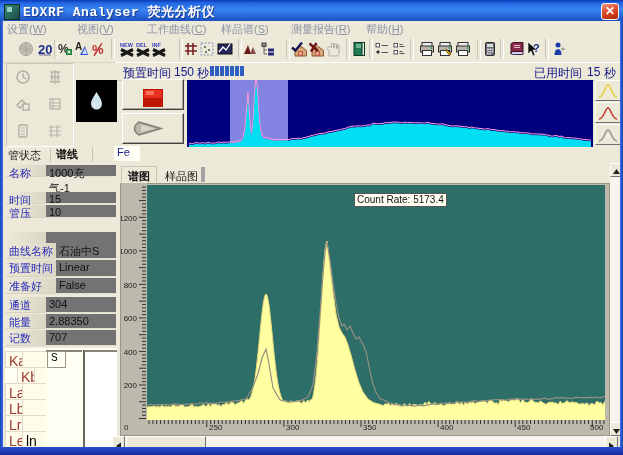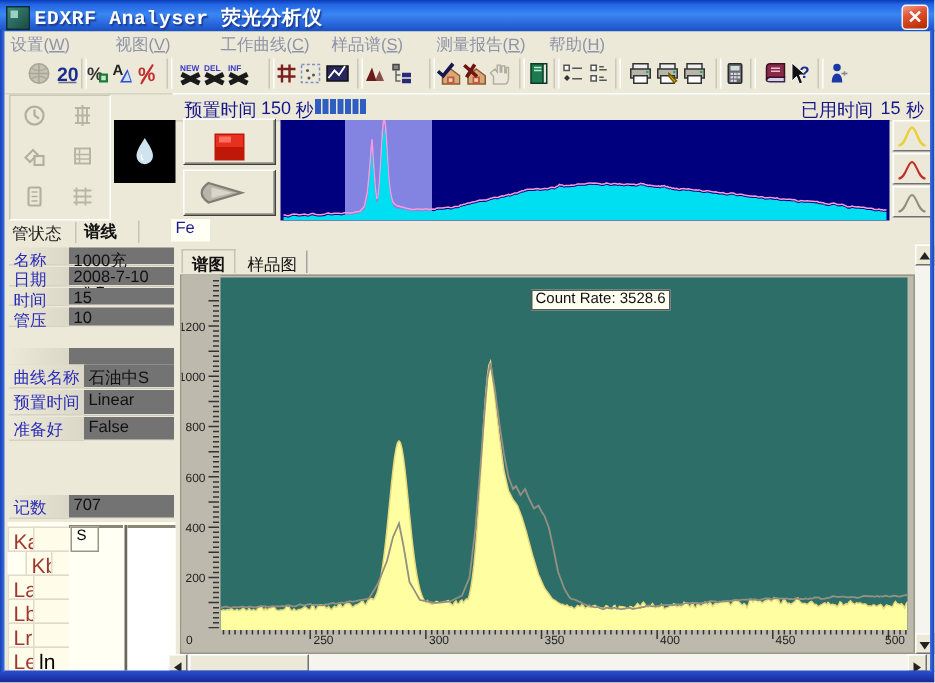--- a/index.html
+++ b/index.html
@@ -274,24 +274,20 @@
       <path d="M3 16C8 16 9 5 12 5s4 11 9 11" stroke="#909085" fill="none" stroke-width="1.4"></path>
     </svg></div>
 <div class="tab" style="left:8px;top:148px;width:42px;height:14px;border-right:1px solid #c8c4b4;color:#222">管状态</div>
 <div class="tab" style="left:56px;top:147px;width:36px;height:15px;border-right:1px solid #c8c4b4;font-weight:bold">谱线</div>
 <div id="fe">Fe</div>
 <div id="sidebar">
     <div class="srow" style="top:2px;height:12.4px">
 <div class="slab" style="width:38px">名称</div>
 <div class="sval" style="left:40px">1000充气-1</div>
     </div>
-    <div class="srow" style="top:15.4px;height:12.4px">
-<div class="slab" style="width:38px">日期</div>
-<div class="sval" style="left:40px">2008-7-10</div>
-    </div>
     <div class="srow" style="top:28.8px;height:12.4px">
 <div class="slab" style="width:38px">时间</div>
 <div class="sval" style="left:40px">15</div>
     </div>
     <div class="srow" style="top:42.2px;height:12.4px">
 <div class="slab" style="width:38px">管压</div>
 <div class="sval" style="left:40px">10</div>
     </div>
     <div class="srow" style="top:69.0px;height:12.4px">
 <div class="slab" style="width:38px"></div>
@@ -301,20 +297,28 @@
 <div class="slab" style="width:48px">曲线名称</div>
 <div class="sval" style="left:50px">石油中S</div>
     </div>
     <div class="srow" style="top:97.3px;height:16.3px">
 <div class="slab" style="width:48px">预置时间</div>
 <div class="sval" style="left:50px">Linear</div>
     </div>
     <div class="srow" style="top:114.6px;height:16.3px">
 <div class="slab" style="width:48px">准备好</div>
 <div class="sval" style="left:50px">False</div>
+    </div>
+    <div class="srow" style="top:134px;height:15.5px">
+<div class="slab" style="width:38px">通道</div>
+<div class="sval" style="left:40px">304</div>
+    </div>
+    <div class="srow" style="top:150.5px;height:15.5px">
+<div class="slab" style="width:38px">能量</div>
+<div class="sval" style="left:40px">2.88350</div>
     </div>
     <div class="srow" style="top:167.0px;height:15.5px">
 <div class="slab" style="width:38px">记数</div>
 <div class="sval" style="left:40px">707</div>
     </div>
 <div style="position:absolute;left:0px;top:185px;width:112px;height:99px;background:#fffff4"></div>
 <div style="position:absolute;top:188px;left:0;height:15px;width:39px">
       <div class="kc" style="left:0;width:16px;color:#9c3a32">Ka</div>
       <div class="kc" style="left:17px;width:20px"></div>
     </div>
@@ -338,21 +342,21 @@
       <div class="kc" style="left:0;width:16px;color:#9c3a32">Le</div>
       <div class="kc" style="left:17px;width:20px">ln</div>
     </div>
 <div style="position:absolute;left:41px;top:187px;width:36px;height:97px;background:#fffff4;border-top:2px solid #8a8675"></div>
 <div style="position:absolute;left:42px;top:188px;width:14px;height:15px;background:#fffff4;border:1px solid #9a9685;font-size:10px;padding-left:3px">S</div>
 <div style="position:absolute;left:78px;top:187px;width:2px;height:97px;background:#6a675c"></div>
 <div style="position:absolute;left:80px;top:187px;width:32px;height:97px;background:#fff;border-top:2px solid #8a8675"></div>
 </div>
 <div id="chartpanel">
 <div class="tab" style="left:2px;top:3px;width:36px;height:16px;font-weight:bold;border:1px solid #c8c4b4;border-bottom:none;background:#ece9d8;padding-left:6px;padding-top:2px;box-sizing:border-box">谱图</div>
-<div class="tab" style="left:40px;top:4px;width:46px;height:15px;border-right:1px solid #a3a3a3;padding-left:6px;padding-top:2px;box-sizing:border-box">样品图</div>
+<div class="tab" style="left:40px;top:4px;width:46px;height:15px;border-right:4px solid #a3a3a3;padding-left:6px;padding-top:2px;box-sizing:border-box">样品图</div>
 <div style="position:absolute;left:1px;top:20px;width:488px;height:251px;border:1px solid #9a9685;background:#bdb9ad"></div>
 <div id="yaxis"><svg width="25" height="248" viewBox="0 0 25 248">
         <path d="M18 235.5h7" stroke="#333"></path>
         <path d="M21 232.147h4" stroke="#333"></path>
         <path d="M21 228.79399999999998h4" stroke="#333"></path>
         <path d="M21 225.44099999999997h4" stroke="#333"></path>
         <path d="M21 222.08800000000002h4" stroke="#333"></path>
         <path d="M18 218.735h7" stroke="#333"></path>
         <path d="M21 215.382h4" stroke="#333"></path>
         <path d="M21 212.029h4" stroke="#333"></path>
@@ -552,21 +556,21 @@
         <text x="396" y="10" font-size="8" fill="#222" font-family="Liberation Sans">450</text>
         <text x="469" y="10" font-size="8" fill="#222" font-family="Liberation Sans">500</text>
         <text x="3" y="10" font-size="8" fill="#222" font-family="Liberation Sans">0</text>
       </svg></div>
 <div id="plot">
 <svg width="458" height="235">
 <path d="M0.0,235L0.0,222.0L1.0,222.0L2.0,221.6L3.0,222.0L4.0,221.6L5.0,221.3L6.0,221.9L7.0,220.5L8.0,221.3L9.0,222.0L10.0,221.8L11.0,221.2L12.0,222.0L13.0,221.9L14.0,221.3L15.0,220.4L16.0,221.0L17.0,222.0L18.0,221.9L19.0,220.6L20.0,221.7L21.0,222.0L22.0,221.3L23.0,222.0L24.0,222.0L25.0,220.3L26.0,220.1L27.0,219.4L28.0,220.5L29.0,221.9L30.0,220.5L31.0,221.6L32.0,220.9L33.0,220.5L34.0,220.2L35.0,219.3L36.0,219.9L37.0,221.5L38.0,222.0L39.0,222.0L40.0,221.6L41.0,221.7L42.0,221.5L43.0,221.0L44.0,219.3L45.0,218.5L46.0,220.1L47.0,222.0L48.0,222.0L49.0,220.9L50.0,222.0L51.0,222.0L52.0,221.3L53.0,221.3L54.0,221.0L55.0,220.5L56.0,219.5L57.0,220.0L58.0,220.9L59.0,221.3L60.0,221.1L61.0,218.7L62.0,218.8L63.0,221.4L64.0,221.1L65.0,219.1L66.0,218.4L67.0,218.2L68.0,218.8L69.0,218.6L70.0,219.9L71.0,220.5L72.0,219.3L73.0,220.6L74.0,221.5L75.0,220.2L76.0,219.2L77.0,219.9L78.0,219.4L79.0,217.4L80.0,217.9L81.0,219.8L82.0,219.4L83.0,218.0L84.0,217.4L85.0,217.5L86.0,217.3L87.0,218.5L88.0,219.8L89.0,219.2L90.0,218.3L91.0,218.2L92.0,217.6L93.0,216.9L94.0,216.1L95.0,215.9L96.0,217.8L97.0,218.1L98.0,215.9L99.0,214.6L100.0,213.9L101.0,214.2L102.0,214.9L103.0,213.2L104.0,211.3L105.0,208.1L106.0,204.0L107.0,198.9L108.0,192.7L109.0,185.4L110.0,177.0L111.0,167.7L112.0,157.7L113.0,147.5L114.0,137.5L115.0,128.2L116.0,120.3L117.0,114.2L118.0,110.3L119.0,109.0L120.0,110.3L121.0,114.2L122.0,120.3L123.0,128.2L124.0,137.5L125.0,147.5L126.0,157.7L127.0,167.7L128.0,177.0L129.0,185.4L130.0,192.7L131.0,198.9L132.0,204.0L133.0,208.1L134.0,211.3L135.0,213.8L136.0,215.7L137.0,216.7L138.0,215.4L139.0,216.8L140.0,217.7L141.0,217.7L142.0,217.8L143.0,216.5L144.0,215.9L145.0,216.3L146.0,217.0L147.0,216.7L148.0,216.7L149.0,216.0L150.0,216.1L151.0,215.7L152.0,215.4L153.0,217.1L154.0,217.9L155.0,218.6L156.0,216.4L157.0,215.6L158.0,217.5L159.0,217.4L160.0,215.6L161.0,215.0L162.0,216.9L163.0,215.3L164.0,214.3L165.0,214.7L166.0,211.1L167.0,206.1L168.0,199.5L169.0,191.1L170.0,180.6L171.0,168.1L172.0,153.8L173.0,137.9L174.0,121.3L175.0,104.7L176.0,89.1L177.0,75.5L178.0,65.0L179.0,58.3L180.0,56.0L181.0,64.3L182.0,72.7L183.0,81.0L184.0,89.7L185.0,98.3L186.0,107.0L187.0,114.3L188.0,121.7L189.0,129.0L190.0,133.3L191.0,137.7L192.0,142.0L193.0,144.0L194.0,146.0L195.0,148.0L196.0,149.3L197.0,150.7L198.0,152.0L199.0,154.7L200.0,157.3L201.0,160.0L202.0,163.3L203.0,166.7L204.0,170.0L205.0,173.8L206.0,177.5L207.0,181.2L208.0,185.0L209.0,188.2L210.0,191.5L211.0,194.8L212.0,198.0L213.0,200.2L214.0,202.5L215.0,204.8L216.0,207.0L217.0,208.4L218.0,209.8L219.0,211.2L220.0,212.6L221.0,214.0L222.0,214.7L223.0,215.3L224.0,216.0L225.0,216.7L226.0,217.3L227.0,218.0L228.0,217.8L229.0,218.5L230.0,218.8L231.0,218.3L232.0,219.2L233.0,219.8L234.0,219.4L235.0,220.3L236.0,220.9L237.0,219.8L238.0,218.6L239.0,219.1L240.0,219.5L241.0,217.9L242.0,219.0L243.0,220.5L244.0,220.1L245.0,219.3L246.0,219.7L247.0,220.2L248.0,219.2L249.0,218.7L250.0,218.7L251.0,219.6L252.0,219.6L253.0,220.2L254.0,220.3L255.0,220.7L256.0,220.3L257.0,218.8L258.0,219.1L259.0,220.3L260.0,221.2L261.0,221.3L262.0,219.1L263.0,218.7L264.0,221.1L265.0,220.8L266.0,219.3L267.0,219.5L268.0,219.5L269.0,219.7L270.0,220.0L271.0,220.6L272.0,220.9L273.0,219.3L274.0,219.4L275.0,220.6L276.0,219.7L277.0,218.7L278.0,217.3L279.0,218.3L280.0,219.6L281.0,217.3L282.0,216.4L283.0,217.8L284.0,219.6L285.0,219.7L286.0,219.5L287.0,218.7L288.0,217.3L289.0,218.8L290.0,220.1L291.0,219.4L292.0,220.0L293.0,219.2L294.0,217.9L295.0,219.4L296.0,221.1L297.0,220.3L298.0,220.1L299.0,219.7L300.0,218.6L301.0,218.9L302.0,217.5L303.0,217.8L304.0,219.6L305.0,219.3L306.0,218.5L307.0,219.6L308.0,218.7L309.0,216.5L310.0,217.0L311.0,217.2L312.0,218.6L313.0,219.7L314.0,218.0L315.0,217.3L316.0,220.0L317.0,220.0L318.0,217.2L319.0,217.9L320.0,218.9L321.0,218.7L322.0,217.5L323.0,216.4L324.0,217.5L325.0,218.3L326.0,216.6L327.0,217.4L328.0,219.2L329.0,218.1L330.0,217.3L331.0,217.6L332.0,217.2L333.0,216.0L334.0,216.7L335.0,216.6L336.0,216.6L337.0,216.5L338.0,216.1L339.0,217.0L340.0,218.4L341.0,217.6L342.0,215.2L343.0,215.5L344.0,215.6L345.0,215.6L346.0,216.7L347.0,217.7L348.0,218.6L349.0,217.4L350.0,218.1L351.0,220.1L352.0,217.9L353.0,214.6L354.0,214.7L355.0,216.4L356.0,214.6L357.0,214.6L358.0,216.1L359.0,215.4L360.0,215.9L361.0,217.2L362.0,216.3L363.0,215.6L364.0,215.4L365.0,214.6L366.0,215.1L367.0,216.0L368.0,215.5L369.0,213.5L370.0,214.5L371.0,215.0L372.0,214.8L373.0,217.4L374.0,217.4L375.0,215.3L376.0,214.3L377.0,216.2L378.0,217.4L379.0,217.0L380.0,217.8L381.0,217.5L382.0,216.6L383.0,216.1L384.0,214.0L385.0,213.6L386.0,215.9L387.0,216.9L388.0,217.3L389.0,217.4L390.0,217.3L391.0,218.0L392.0,217.2L393.0,216.5L394.0,215.9L395.0,216.9L396.0,218.2L397.0,217.9L398.0,219.0L399.0,219.5L400.0,218.3L401.0,218.1L402.0,217.2L403.0,216.9L404.0,218.1L405.0,216.6L406.0,217.6L407.0,218.3L408.0,217.8L409.0,218.1L410.0,218.3L411.0,219.7L412.0,218.3L413.0,216.2L414.0,216.8L415.0,218.6L416.0,218.4L417.0,217.4L418.0,218.0L419.0,216.4L420.0,215.6L421.0,216.7L422.0,217.4L423.0,217.9L424.0,216.9L425.0,217.2L426.0,217.0L427.0,217.2L428.0,217.9L429.0,217.6L430.0,217.6L431.0,218.6L432.0,219.1L433.0,218.8L434.0,219.3L435.0,218.3L436.0,218.3L437.0,219.2L438.0,219.0L439.0,218.4L440.0,217.9L441.0,218.8L442.0,220.7L443.0,219.5L444.0,218.3L445.0,218.6L446.0,218.8L447.0,219.4L448.0,219.6L449.0,217.2L450.0,216.0L451.0,217.3L452.0,217.7L453.0,217.9L454.0,217.5L455.0,218.5L456.0,220.4L457.0,217.8L458.0,216.1L458.0,235Z" fill="#ffffa2"></path>
 <path d="M0.0,222.0L1.0,222.0L2.0,221.6L3.0,222.0L4.0,221.6L5.0,221.3L6.0,221.9L7.0,220.5L8.0,221.3L9.0,222.0L10.0,221.8L11.0,221.2L12.0,222.0L13.0,221.9L14.0,221.3L15.0,220.4L16.0,221.0L17.0,222.0L18.0,221.9L19.0,220.6L20.0,221.7L21.0,222.0L22.0,221.3L23.0,222.0L24.0,222.0L25.0,220.3L26.0,220.1L27.0,219.4L28.0,220.5L29.0,221.9L30.0,220.5L31.0,221.6L32.0,220.9L33.0,220.5L34.0,220.2L35.0,219.3L36.0,219.9L37.0,221.5L38.0,222.0L39.0,222.0L40.0,221.6L41.0,221.7L42.0,221.5L43.0,221.0L44.0,219.3L45.0,218.5L46.0,220.1L47.0,222.0L48.0,222.0L49.0,220.9L50.0,222.0L51.0,222.0L52.0,221.3L53.0,221.3L54.0,221.0L55.0,220.5L56.0,219.5L57.0,220.0L58.0,220.9L59.0,221.3L60.0,221.1L61.0,218.7L62.0,218.8L63.0,221.4L64.0,221.1L65.0,219.1L66.0,218.4L67.0,218.2L68.0,218.8L69.0,218.6L70.0,219.9L71.0,220.5L72.0,219.3L73.0,220.6L74.0,221.5L75.0,220.2L76.0,219.2L77.0,219.9L78.0,219.4L79.0,217.4L80.0,217.9L81.0,219.8L82.0,219.4L83.0,218.0L84.0,217.4L85.0,217.5L86.0,217.3L87.0,218.5L88.0,219.8L89.0,219.2L90.0,218.3L91.0,218.2L92.0,217.6L93.0,216.9L94.0,216.1L95.0,215.9L96.0,217.8L97.0,218.1L98.0,215.9L99.0,214.6L100.0,213.9L101.0,214.2L102.0,214.9L103.0,213.2L104.0,211.3L105.0,208.1L106.0,204.0L107.0,198.9L108.0,192.7L109.0,185.4L110.0,177.0L111.0,167.7L112.0,157.7L113.0,147.5L114.0,137.5L115.0,128.2L116.0,120.3L117.0,114.2L118.0,110.3L119.0,109.0L120.0,110.3L121.0,114.2L122.0,120.3L123.0,128.2L124.0,137.5L125.0,147.5L126.0,157.7L127.0,167.7L128.0,177.0L129.0,185.4L130.0,192.7L131.0,198.9L132.0,204.0L133.0,208.1L134.0,211.3L135.0,213.8L136.0,215.7L137.0,216.7L138.0,215.4L139.0,216.8L140.0,217.7L141.0,217.7L142.0,217.8L143.0,216.5L144.0,215.9L145.0,216.3L146.0,217.0L147.0,216.7L148.0,216.7L149.0,216.0L150.0,216.1L151.0,215.7L152.0,215.4L153.0,217.1L154.0,217.9L155.0,218.6L156.0,216.4L157.0,215.6L158.0,217.5L159.0,217.4L160.0,215.6L161.0,215.0L162.0,216.9L163.0,215.3L164.0,214.3L165.0,214.7L166.0,211.1L167.0,206.1L168.0,199.5L169.0,191.1L170.0,180.6L171.0,168.1L172.0,153.8L173.0,137.9L174.0,121.3L175.0,104.7L176.0,89.1L177.0,75.5L178.0,65.0L179.0,58.3L180.0,56.0L181.0,64.3L182.0,72.7L183.0,81.0L184.0,89.7L185.0,98.3L186.0,107.0L187.0,114.3L188.0,121.7L189.0,129.0L190.0,133.3L191.0,137.7L192.0,142.0L193.0,144.0L194.0,146.0L195.0,148.0L196.0,149.3L197.0,150.7L198.0,152.0L199.0,154.7L200.0,157.3L201.0,160.0L202.0,163.3L203.0,166.7L204.0,170.0L205.0,173.8L206.0,177.5L207.0,181.2L208.0,185.0L209.0,188.2L210.0,191.5L211.0,194.8L212.0,198.0L213.0,200.2L214.0,202.5L215.0,204.8L216.0,207.0L217.0,208.4L218.0,209.8L219.0,211.2L220.0,212.6L221.0,214.0L222.0,214.7L223.0,215.3L224.0,216.0L225.0,216.7L226.0,217.3L227.0,218.0L228.0,217.8L229.0,218.5L230.0,218.8L231.0,218.3L232.0,219.2L233.0,219.8L234.0,219.4L235.0,220.3L236.0,220.9L237.0,219.8L238.0,218.6L239.0,219.1L240.0,219.5L241.0,217.9L242.0,219.0L243.0,220.5L244.0,220.1L245.0,219.3L246.0,219.7L247.0,220.2L248.0,219.2L249.0,218.7L250.0,218.7L251.0,219.6L252.0,219.6L253.0,220.2L254.0,220.3L255.0,220.7L256.0,220.3L257.0,218.8L258.0,219.1L259.0,220.3L260.0,221.2L261.0,221.3L262.0,219.1L263.0,218.7L264.0,221.1L265.0,220.8L266.0,219.3L267.0,219.5L268.0,219.5L269.0,219.7L270.0,220.0L271.0,220.6L272.0,220.9L273.0,219.3L274.0,219.4L275.0,220.6L276.0,219.7L277.0,218.7L278.0,217.3L279.0,218.3L280.0,219.6L281.0,217.3L282.0,216.4L283.0,217.8L284.0,219.6L285.0,219.7L286.0,219.5L287.0,218.7L288.0,217.3L289.0,218.8L290.0,220.1L291.0,219.4L292.0,220.0L293.0,219.2L294.0,217.9L295.0,219.4L296.0,221.1L297.0,220.3L298.0,220.1L299.0,219.7L300.0,218.6L301.0,218.9L302.0,217.5L303.0,217.8L304.0,219.6L305.0,219.3L306.0,218.5L307.0,219.6L308.0,218.7L309.0,216.5L310.0,217.0L311.0,217.2L312.0,218.6L313.0,219.7L314.0,218.0L315.0,217.3L316.0,220.0L317.0,220.0L318.0,217.2L319.0,217.9L320.0,218.9L321.0,218.7L322.0,217.5L323.0,216.4L324.0,217.5L325.0,218.3L326.0,216.6L327.0,217.4L328.0,219.2L329.0,218.1L330.0,217.3L331.0,217.6L332.0,217.2L333.0,216.0L334.0,216.7L335.0,216.6L336.0,216.6L337.0,216.5L338.0,216.1L339.0,217.0L340.0,218.4L341.0,217.6L342.0,215.2L343.0,215.5L344.0,215.6L345.0,215.6L346.0,216.7L347.0,217.7L348.0,218.6L349.0,217.4L350.0,218.1L351.0,220.1L352.0,217.9L353.0,214.6L354.0,214.7L355.0,216.4L356.0,214.6L357.0,214.6L358.0,216.1L359.0,215.4L360.0,215.9L361.0,217.2L362.0,216.3L363.0,215.6L364.0,215.4L365.0,214.6L366.0,215.1L367.0,216.0L368.0,215.5L369.0,213.5L370.0,214.5L371.0,215.0L372.0,214.8L373.0,217.4L374.0,217.4L375.0,215.3L376.0,214.3L377.0,216.2L378.0,217.4L379.0,217.0L380.0,217.8L381.0,217.5L382.0,216.6L383.0,216.1L384.0,214.0L385.0,213.6L386.0,215.9L387.0,216.9L388.0,217.3L389.0,217.4L390.0,217.3L391.0,218.0L392.0,217.2L393.0,216.5L394.0,215.9L395.0,216.9L396.0,218.2L397.0,217.9L398.0,219.0L399.0,219.5L400.0,218.3L401.0,218.1L402.0,217.2L403.0,216.9L404.0,218.1L405.0,216.6L406.0,217.6L407.0,218.3L408.0,217.8L409.0,218.1L410.0,218.3L411.0,219.7L412.0,218.3L413.0,216.2L414.0,216.8L415.0,218.6L416.0,218.4L417.0,217.4L418.0,218.0L419.0,216.4L420.0,215.6L421.0,216.7L422.0,217.4L423.0,217.9L424.0,216.9L425.0,217.2L426.0,217.0L427.0,217.2L428.0,217.9L429.0,217.6L430.0,217.6L431.0,218.6L432.0,219.1L433.0,218.8L434.0,219.3L435.0,218.3L436.0,218.3L437.0,219.2L438.0,219.0L439.0,218.4L440.0,217.9L441.0,218.8L442.0,220.7L443.0,219.5L444.0,218.3L445.0,218.6L446.0,218.8L447.0,219.4L448.0,219.6L449.0,217.2L450.0,216.0L451.0,217.3L452.0,217.7L453.0,217.9L454.0,217.5L455.0,218.5L456.0,220.4L457.0,217.8L458.0,216.1" stroke="#e8d87a" fill="none"></path>
 <path d="M0.0,220.1L1.0,220.0L2.0,219.7L3.0,219.4L4.0,219.5L5.0,219.8L6.0,220.1L7.0,220.1L8.0,219.9L9.0,219.6L10.0,219.7L11.0,219.9L12.0,219.7L13.0,219.8L14.0,219.4L15.0,219.5L16.0,219.9L17.0,219.6L18.0,219.9L19.0,219.5L20.0,219.4L21.0,219.8L22.0,219.7L23.0,220.0L24.0,219.7L25.0,219.4L26.0,219.3L27.0,219.1L28.0,219.1L29.0,219.2L30.0,219.2L31.0,219.4L32.0,219.6L33.0,219.5L34.0,219.3L35.0,219.3L36.0,219.3L37.0,219.3L38.0,219.3L39.0,219.2L40.0,219.3L41.0,218.9L42.0,219.3L43.0,219.1L44.0,218.6L45.0,219.1L46.0,218.7L47.0,218.8L48.0,219.2L49.0,219.2L50.0,219.2L51.0,218.8L52.0,218.3L53.0,217.8L54.0,218.3L55.0,218.5L56.0,218.5L57.0,218.5L58.0,217.9L59.0,217.9L60.0,217.7L61.0,218.3L62.0,218.3L63.0,218.1L64.0,218.4L65.0,218.2L66.0,218.6L67.0,218.6L68.0,218.5L69.0,218.2L70.0,218.0L71.0,218.0L72.0,217.7L73.0,217.4L74.0,217.2L75.0,216.9L76.0,217.3L77.0,217.5L78.0,217.2L79.0,217.3L80.0,216.8L81.0,216.7L82.0,217.1L83.0,216.8L84.0,216.3L85.0,216.2L86.0,215.8L87.0,215.9L88.0,216.2L89.0,215.9L90.0,215.9L91.0,215.5L92.0,215.3L93.0,215.1L94.0,214.9L95.0,214.8L96.0,214.6L97.0,214.4L98.0,214.2L99.0,214.0L100.0,212.3L101.0,210.7L102.0,209.0L103.0,207.3L104.0,205.7L105.0,204.0L106.0,201.5L107.0,199.0L108.0,196.5L109.0,194.0L110.0,191.5L111.0,189.0L112.0,185.0L113.0,181.0L114.0,177.0L115.0,173.0L116.0,170.8L117.0,168.5L118.0,166.2L119.0,164.0L120.0,169.0L121.0,174.0L122.0,179.0L123.0,185.0L124.0,191.0L125.0,197.0L126.0,203.0L127.0,204.7L128.0,206.4L129.0,208.1L130.0,209.9L131.0,211.6L132.0,213.3L133.0,215.0L134.0,215.2L135.0,215.4L136.0,215.6L137.0,215.8L138.0,216.0L139.0,216.2L140.0,216.4L141.0,216.6L142.0,216.8L143.0,217.0L144.0,216.9L145.0,216.8L146.0,216.7L147.0,216.6L148.0,216.5L149.0,216.4L150.0,216.3L151.0,216.2L152.0,216.1L153.0,216.0L154.0,215.5L155.0,215.0L156.0,214.5L157.0,214.0L158.0,213.5L159.0,213.0L160.0,212.5L161.0,212.0L162.0,209.6L163.0,207.2L164.0,204.8L165.0,202.4L166.0,200.0L167.0,191.8L168.0,183.5L169.0,175.2L170.0,167.0L171.0,154.7L172.0,142.3L173.0,130.0L174.0,116.7L175.0,103.3L176.0,90.0L177.0,78.5L178.0,67.0L179.0,62.0L180.0,57.0L181.0,63.0L182.0,69.0L183.0,75.0L184.0,82.7L185.0,90.3L186.0,98.0L187.0,104.7L188.0,111.3L189.0,118.0L190.0,123.0L191.0,128.0L192.0,133.0L193.0,135.7L194.0,138.3L195.0,141.0L196.0,140.0L197.0,139.0L198.0,141.0L199.0,143.0L200.0,145.0L201.0,143.7L202.0,142.3L203.0,141.0L204.0,143.3L205.0,145.7L206.0,148.0L207.0,150.0L208.0,152.0L209.0,154.0L210.0,153.3L211.0,152.7L212.0,152.0L213.0,154.0L214.0,156.0L215.0,157.5L216.0,159.0L217.0,161.7L218.0,164.3L219.0,167.0L220.0,171.7L221.0,176.3L222.0,181.0L223.0,186.0L224.0,191.0L225.0,196.0L226.0,198.8L227.0,201.5L228.0,204.2L229.0,207.0L230.0,208.8L231.0,210.5L232.0,212.1L233.0,213.7L234.0,214.2L235.0,214.5L236.0,214.8L237.0,215.1L238.0,215.6L239.0,216.1L240.0,216.4L241.0,217.2L242.0,217.8L243.0,217.9L244.0,218.4L245.0,218.6L246.0,218.5L247.0,219.3L248.0,219.4L249.0,219.7L250.0,219.9L251.0,219.6L252.0,220.0L253.0,220.4L254.0,220.7L255.0,221.2L256.0,220.9L257.0,220.3L258.0,220.3L259.0,220.5L260.0,220.3L261.0,220.6L262.0,220.3L263.0,220.2L264.0,220.7L265.0,220.6L266.0,220.9L267.0,221.1L268.0,220.9L269.0,220.9L270.0,220.7L271.0,220.1L272.0,220.2L273.0,220.3L274.0,220.7L275.0,221.1L276.0,220.7L277.0,220.6L278.0,220.4L279.0,220.1L280.0,220.2L281.0,219.8L282.0,219.7L283.0,219.4L284.0,218.8L285.0,218.8L286.0,218.6L287.0,219.1L288.0,219.3L289.0,219.1L290.0,219.4L291.0,218.9L292.0,218.9L293.0,218.9L294.0,218.2L295.0,218.4L296.0,218.3L297.0,218.3L298.0,218.4L299.0,218.3L300.0,218.2L301.0,218.4L302.0,218.4L303.0,218.1L304.0,218.0L305.0,217.9L306.0,218.1L307.0,218.0L308.0,217.9L309.0,217.5L310.0,217.1L311.0,217.0L312.0,217.1L313.0,217.3L314.0,216.9L315.0,217.0L316.0,217.0L317.0,217.0L318.0,217.2L319.0,217.2L320.0,217.1L321.0,216.9L322.0,217.0L323.0,216.7L324.0,216.4L325.0,216.2L326.0,215.9L327.0,215.7L328.0,215.7L329.0,216.0L330.0,216.0L331.0,216.3L332.0,216.4L333.0,216.2L334.0,216.1L335.0,215.7L336.0,215.7L337.0,215.7L338.0,215.6L339.0,215.8L340.0,215.6L341.0,215.5L342.0,215.2L343.0,215.0L344.0,215.0L345.0,215.0L346.0,215.2L347.0,214.9L348.0,214.7L349.0,214.7L350.0,214.7L351.0,214.8L352.0,214.8L353.0,214.8L354.0,214.8L355.0,214.6L356.0,214.8L357.0,214.9L358.0,215.0L359.0,215.1L360.0,214.9L361.0,214.4L362.0,214.4L363.0,214.0L364.0,213.9L365.0,214.0L366.0,214.0L367.0,214.4L368.0,214.3L369.0,214.0L370.0,213.7L371.0,213.7L372.0,213.9L373.0,214.1L374.0,214.1L375.0,214.0L376.0,214.2L377.0,214.0L378.0,214.1L379.0,214.4L380.0,214.3L381.0,214.4L382.0,214.5L383.0,214.0L384.0,213.9L385.0,214.2L386.0,214.5L387.0,214.2L388.0,214.4L389.0,214.4L390.0,213.9L391.0,214.3L392.0,214.4L393.0,213.9L394.0,214.1L395.0,214.0L396.0,213.3L397.0,213.4L398.0,213.3L399.0,213.4L400.0,214.2L401.0,214.3L402.0,214.2L403.0,214.1L404.0,213.7L405.0,213.7L406.0,213.5L407.0,213.1L408.0,212.6L409.0,212.5L410.0,212.8L411.0,212.9L412.0,213.1L413.0,212.9L414.0,212.7L415.0,212.7L416.0,212.7L417.0,213.1L418.0,213.3L419.0,213.2L420.0,213.1L421.0,213.1L422.0,213.1L423.0,213.3L424.0,213.5L425.0,213.6L426.0,213.2L427.0,213.0L428.0,212.5L429.0,212.2L430.0,212.4L431.0,212.3L432.0,212.5L433.0,212.5L434.0,212.5L435.0,212.6L436.0,212.9L437.0,212.6L438.0,212.3L439.0,212.9L440.0,212.6L441.0,212.6L442.0,212.7L443.0,212.1L444.0,212.3L445.0,212.6L446.0,212.8L447.0,212.7L448.0,212.2L449.0,212.1L450.0,212.3L451.0,212.5L452.0,212.7L453.0,212.8L454.0,212.4L455.0,212.1L456.0,211.9L457.0,211.6L458.0,211.7" stroke="#949082" fill="none" stroke-width="1.2"></path>
 </svg>
-<div id="tooltip">Count Rate: 3528.6</div>
+<div id="tooltip">Count Rate: 5173.4</div>
 </div>
 </div>
 <div id="vscroll"></div>
 <div class="sb" style="left:610px;top:163px;width:13px;height:14px"><svg width="11" height="12">
       <path d="M5.5 3L9 8H2z" fill="#222"></path>
     </svg></div>
 <div class="sb" style="left:610px;top:422px;width:13px;height:14px"><svg width="11" height="12">
       <path d="M5.5 9L2 4h7z" fill="#222"></path>
     </svg></div>
 <div id="hscroll"></div>

